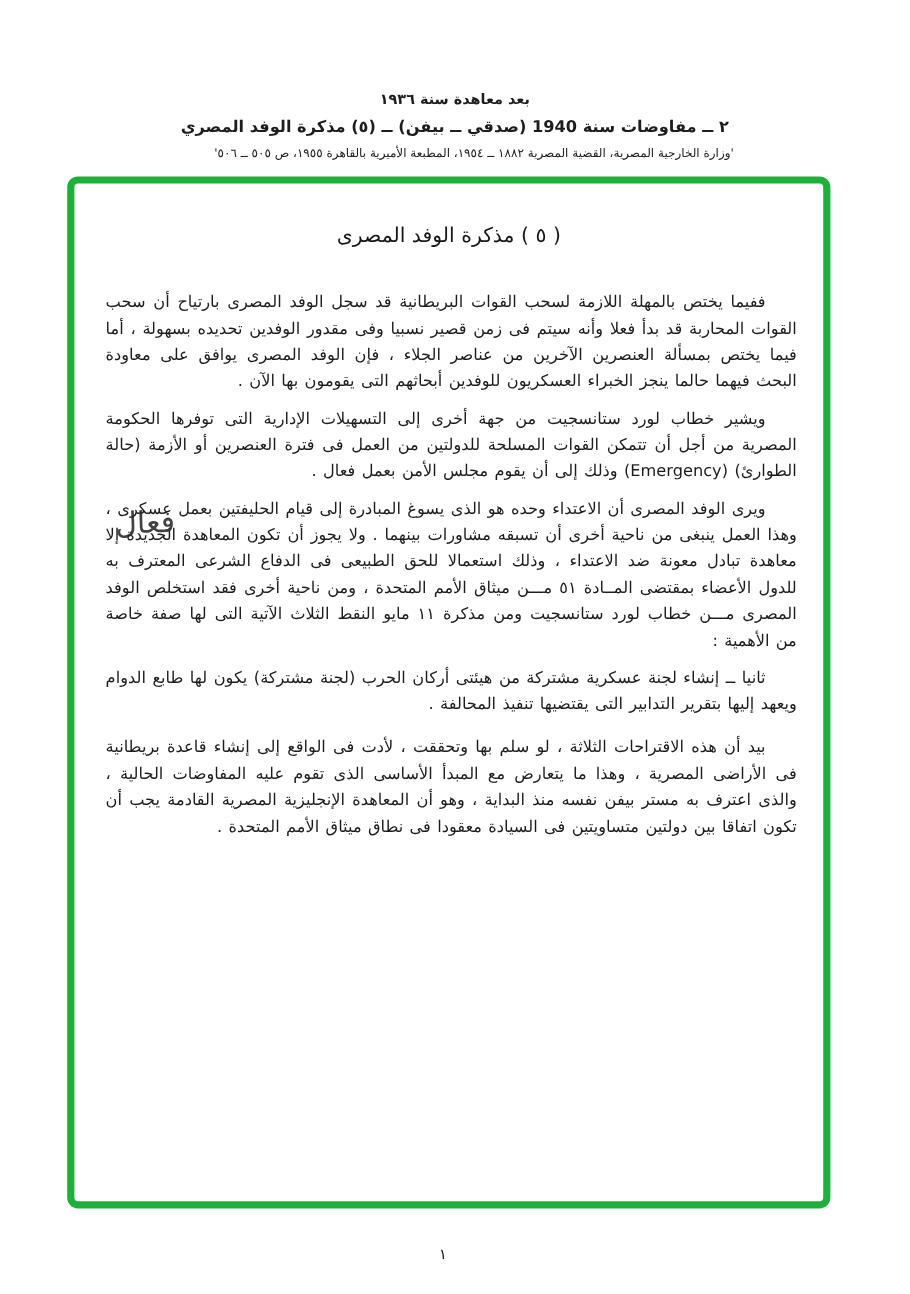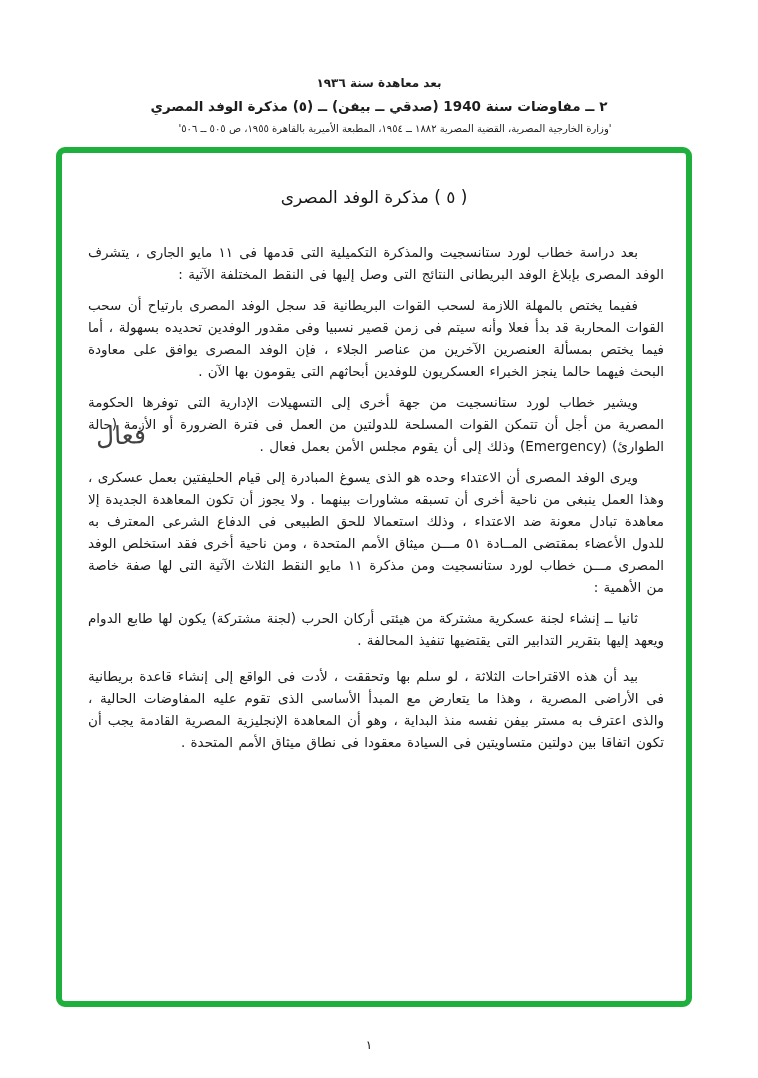--- a/index.html
+++ b/index.html
@@ -114,23 +114,22 @@
 
 <div class="page-header">
   <div class="hdr-line1">بعد معاهدة سنة ١٩٣٦</div>
   <div class="hdr-line2">٢ ــ مفاوضات سنة 1940 (صدقي ــ بيفن) ــ (٥) مذكرة الوفد المصري</div>
   <div class="hdr-line3">'وزارة الخارجية المصرية، القضية المصرية ١٨٨٢ ــ ١٩٥٤، المطبعة الأميرية بالقاهرة ١٩٥٥، ص ٥٠٥ ــ ٥٠٦'</div>
 </div>
 
 <div class="doc-frame">
   <div class="doc-title">( ٥ ) مذكرة الوفد المصرى</div>
   <div class="doc-body">
-    <p>بعد دراسة خطاب لورد ستانسجيت والمذكرة التكميلية التى قدمها فى ١١ مايو الجارى ، يتشرف الوفد المصرى بإبلاغ الوفد البريطانى النتائج التى وصل إليها فى النقط المختلفة الآتية :</p>
     <p>ففيما يختص بالمهلة اللازمة لسحب القوات البريطانية قد سجل الوفد المصرى بارتياح أن سحب القوات المحاربة قد بدأ فعلا وأنه سيتم فى زمن قصير نسبيا وفى مقدور الوفدين تحديده بسهولة ، أما فيما يختص بمسألة العنصرين الآخرين من عناصر الجلاء ، فإن الوفد المصرى يوافق على معاودة البحث فيهما حالما ينجز الخبراء العسكريون للوفدين أبحاثهم التى يقومون بها الآن .</p>
-    <p>ويشير خطاب لورد ستانسجيت من جهة أخرى إلى التسهيلات الإدارية التى توفرها الحكومة المصرية من أجل أن تتمكن القوات المسلحة للدولتين من العمل فى فترة الضرورة أو الأزمة (حالة الطوارئ) (Emergency) وذلك إلى أن يقوم مجلس الأمن بعمل فعال .</p>
+    <p>ويشير خطاب لورد ستانسجيت من جهة أخرى إلى التسهيلات الإدارية التى توفرها الحكومة المصرية من أجل أن تتمكن القوات المسلحة للدولتين من العمل فى فترة العنصرين أو الأزمة (حالة الطوارئ) (Emergency) وذلك إلى أن يقوم مجلس الأمن بعمل فعال .</p>
     <p>ويرى الوفد المصرى أن الاعتداء وحده هو الذى يسوغ المبادرة إلى قيام الحليفتين بعمل عسكرى ، وهذا العمل ينبغى من ناحية أخرى أن تسبقه مشاورات بينهما . ولا يجوز أن تكون المعاهدة الجديدة إلا معاهدة تبادل معونة ضد الاعتداء ، وذلك استعمالا للحق الطبيعى فى الدفاع الشرعى المعترف به للدول الأعضاء بمقتضى المــادة ٥١ مـــن ميثاق الأمم المتحدة ، ومن ناحية أخرى فقد استخلص الوفد المصرى مـــن خطاب لورد ستانسجيت ومن مذكرة ١١ مايو النقط الثلاث الآتية التى لها صفة خاصة من الأهمية :</p>
     <p class="item-second">ثانيا ــ إنشاء لجنة عسكرية مشتركة من هيئتى أركان الحرب (لجنة مشتركة) يكون لها طابع الدوام ويعهد إليها بتقرير التدابير التى يقتضيها تنفيذ المحالفة .</p>
     <p class="closing">بيد أن هذه الاقتراحات الثلاثة ، لو سلم بها وتحققت ، لأدت فى الواقع إلى إنشاء قاعدة بريطانية فى الأراضى المصرية ، وهذا ما يتعارض مع المبدأ الأساسى الذى تقوم عليه المفاوضات الحالية ، والذى اعترف به مستر بيفن نفسه منذ البداية ، وهو أن المعاهدة الإنجليزية المصرية القادمة يجب أن تكون اتفاقا بين دولتين متساويتين فى السيادة معقودا فى نطاق ميثاق الأمم المتحدة .</p>
   </div>
 </div>
 
 <div class="margin-note">فعال</div>
 
 <div class="page-number">١</div>
 

